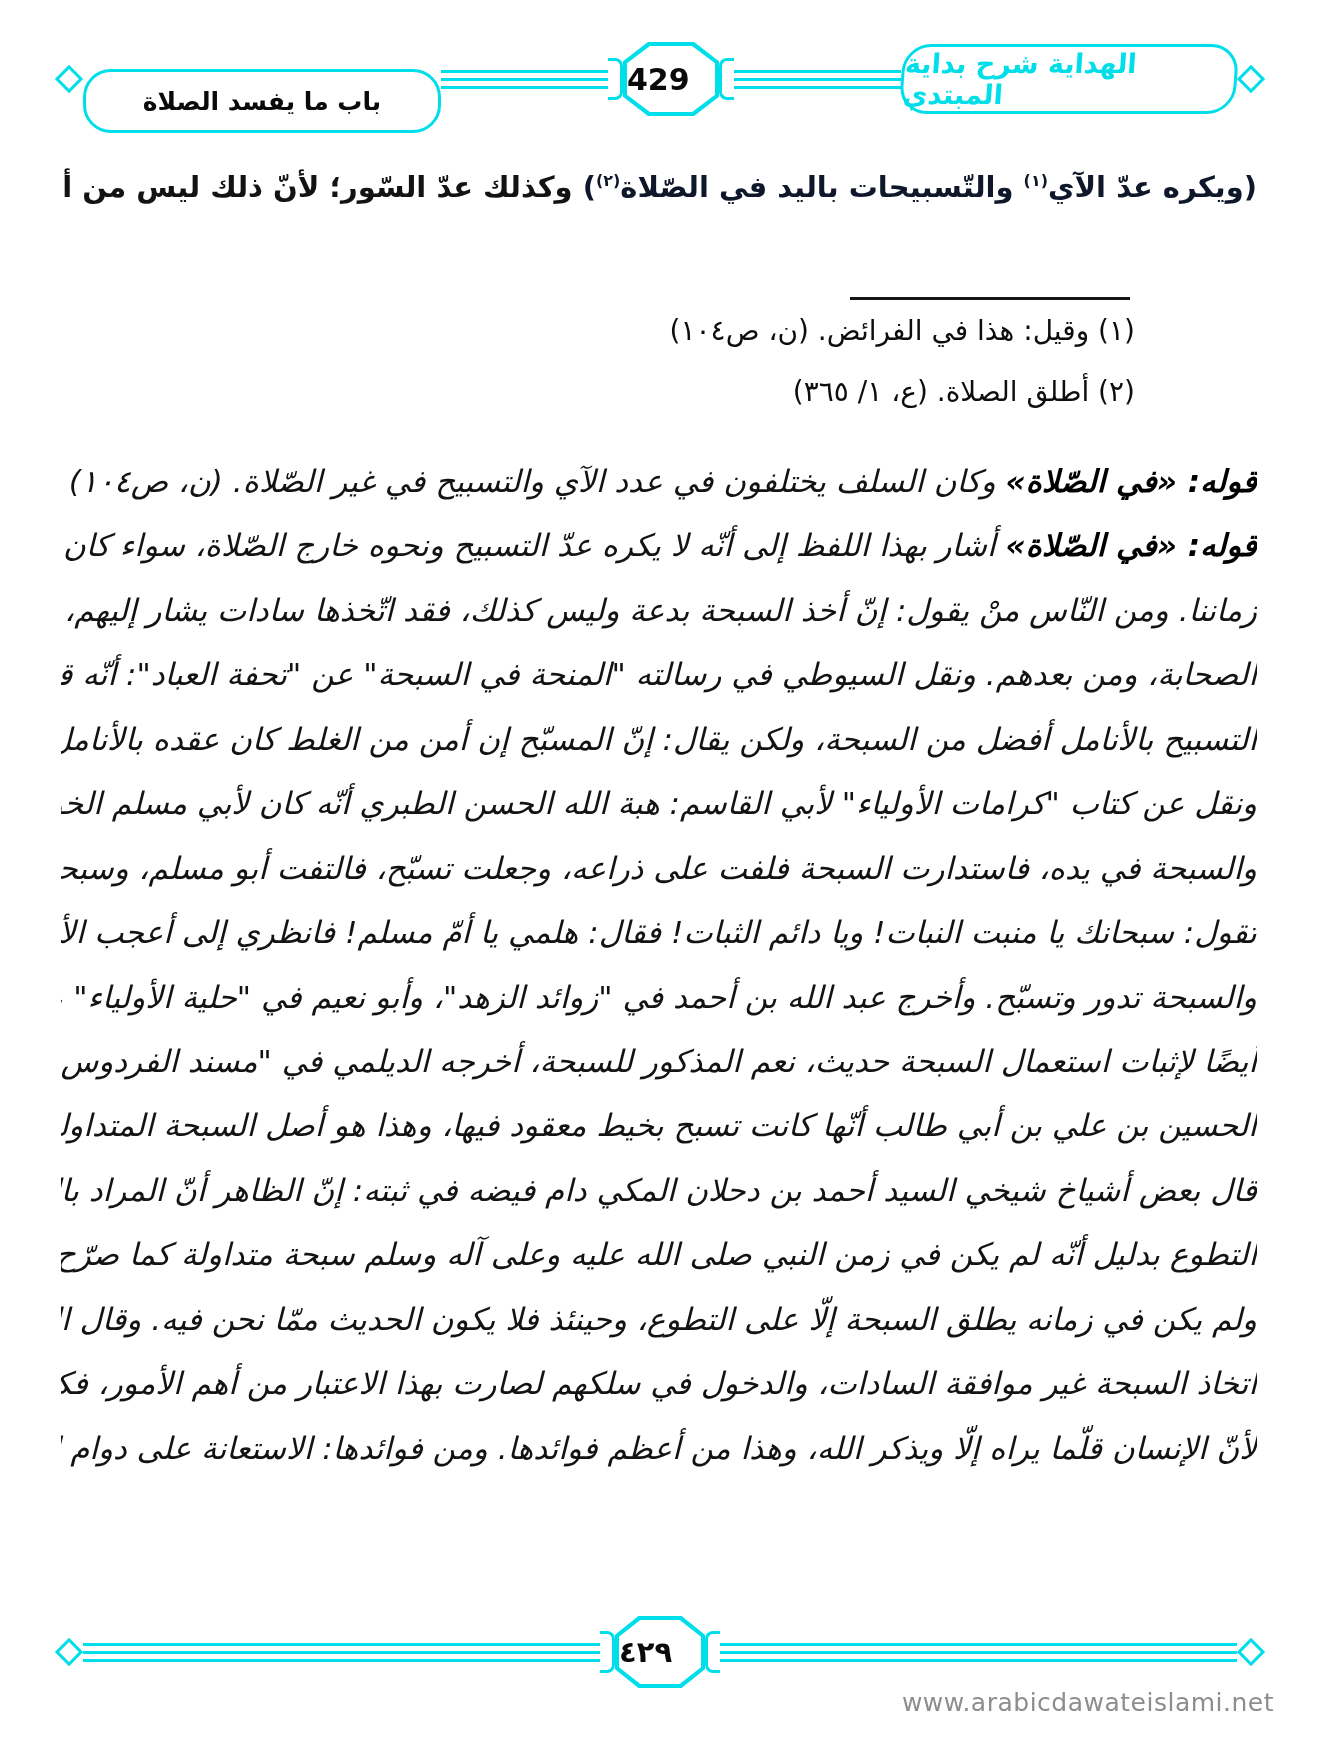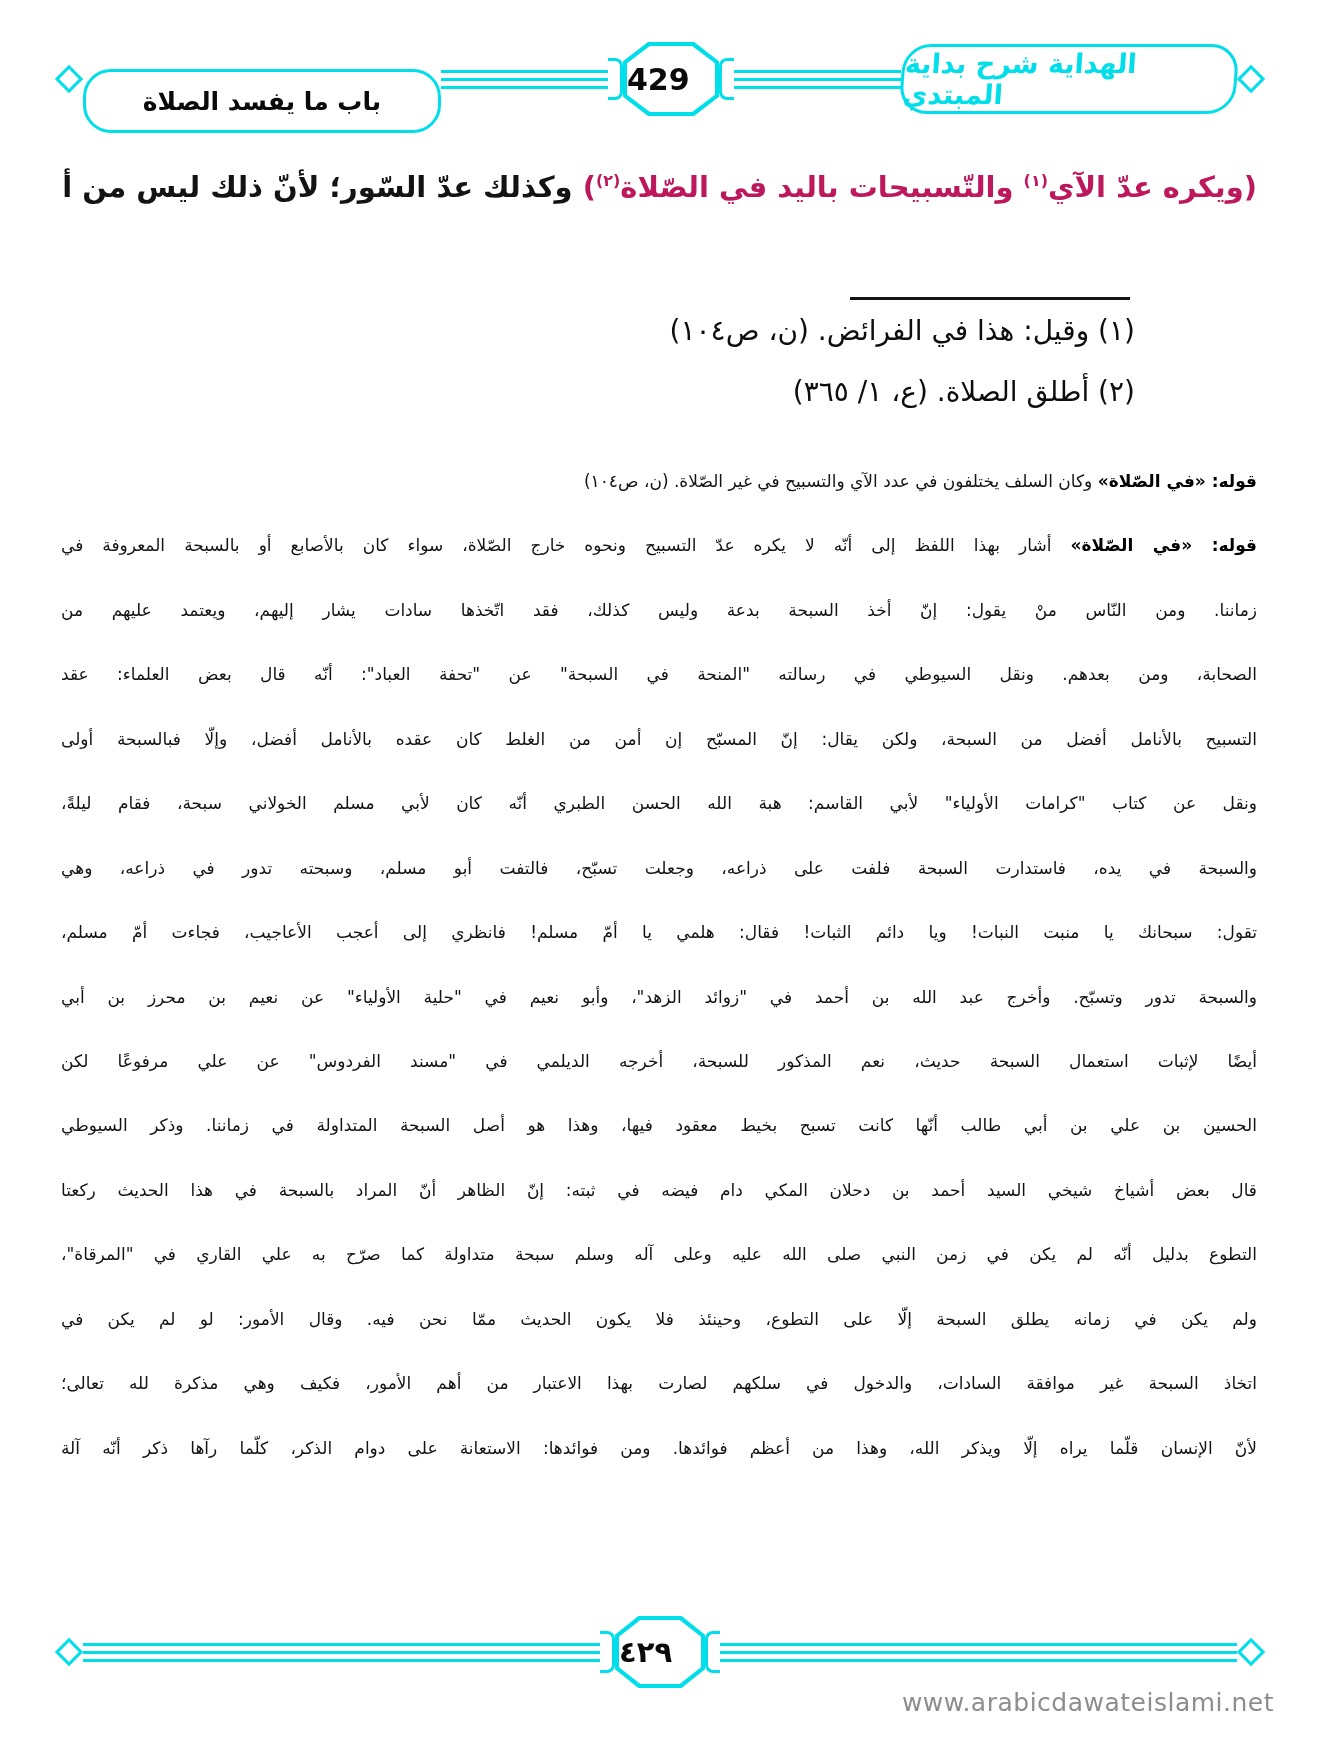--- a/index.html
+++ b/index.html
@@ -32,33 +32,33 @@
   .bracket{flex:0 0 auto;width:12px;height:36px;border:3px solid var(--accent);background:#fff;}
   .bracket.face-r{border-left:none;border-radius:0 8px 8px 0;}
   .bracket.face-l{border-right:none;border-radius:8px 0 0 8px;}
   .end-orn{flex:0 0 auto;width:14px;height:14px;border:3px solid var(--accent);
            transform:rotate(45deg);background:#fff;margin:0 4px;}
 
   
   .matn{position:absolute;top:150px;left:63px;right:63px;height:74px;line-height:74px;
         direction:rtl;white-space:nowrap;text-align:justify;text-align-last:justify;
         font-size:29px;font-weight:bold;overflow:hidden;}
-  .matn .cy{color:#be185d;margin-top:40px;}
+  .matn .cy{color:#0f172a;margin-top:40px;}
   .matn sup{font-size:0.55em;vertical-align:super;line-height:0;}
 
   
   .fn-divider{position:absolute;top:297px;right:190px;width:280px;height:3px;background:#141414;}
   .footnotes{position:absolute;top:300px;right:185px;left:63px;direction:rtl;
              font-size:28px;color:#0d0d0d;}
   .footnotes .line{height:61px;line-height:61px;white-space:nowrap;
                    text-align:right;text-align-last:right;}
 
   
   .commentary{position:absolute;top:449px;left:61px;right:63px;direction:rtl;
-              font-size:17px;color:var(--ink);overflow:hidden;}
+              font-size:31px;color:var(--ink);overflow:hidden;font-style:italic;}
   .commentary .line{height:64.45px;line-height:64.45px;white-space:nowrap;
                     text-align:justify;text-align-last:justify;}
   .commentary .line.end{text-align-last:right;}
   .commentary b{font-weight:bold;color:#000;}
 
   
   .watermark{position:absolute;top:1688px;right:46px;direction:ltr;
              font-size:25px;color:#8d8d8d;letter-spacing:.5px;}
 </style>
 </head>

